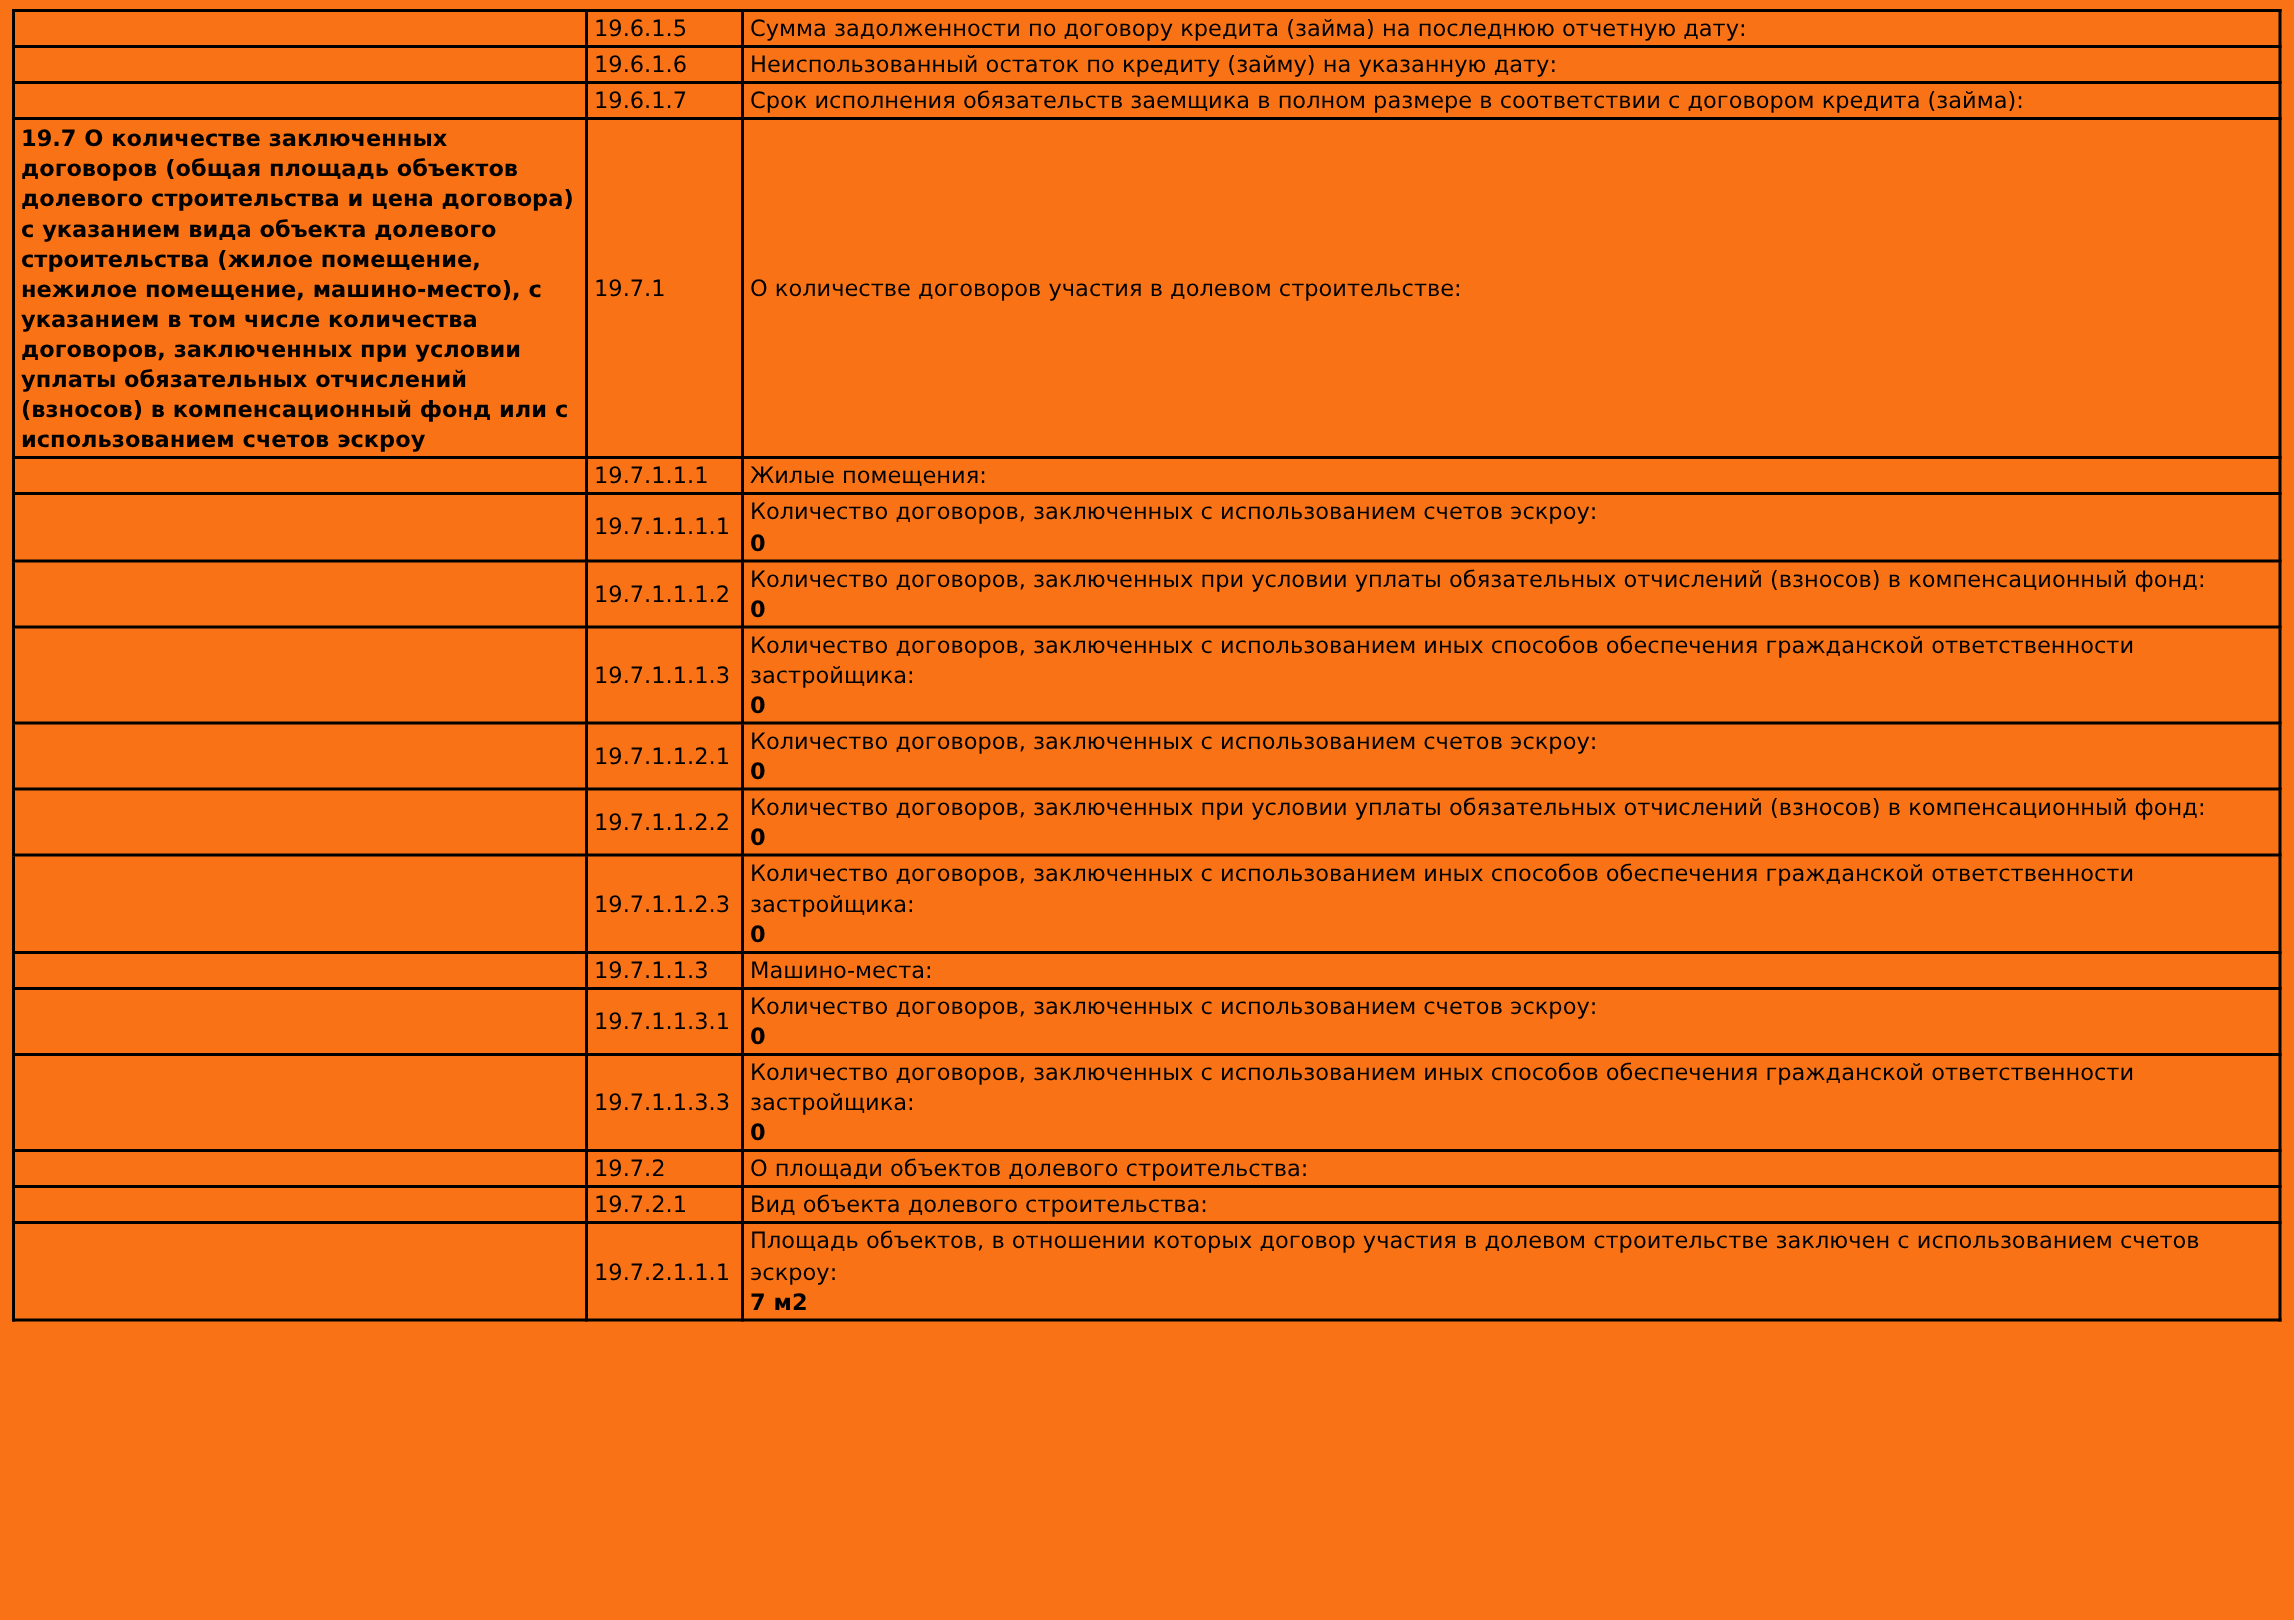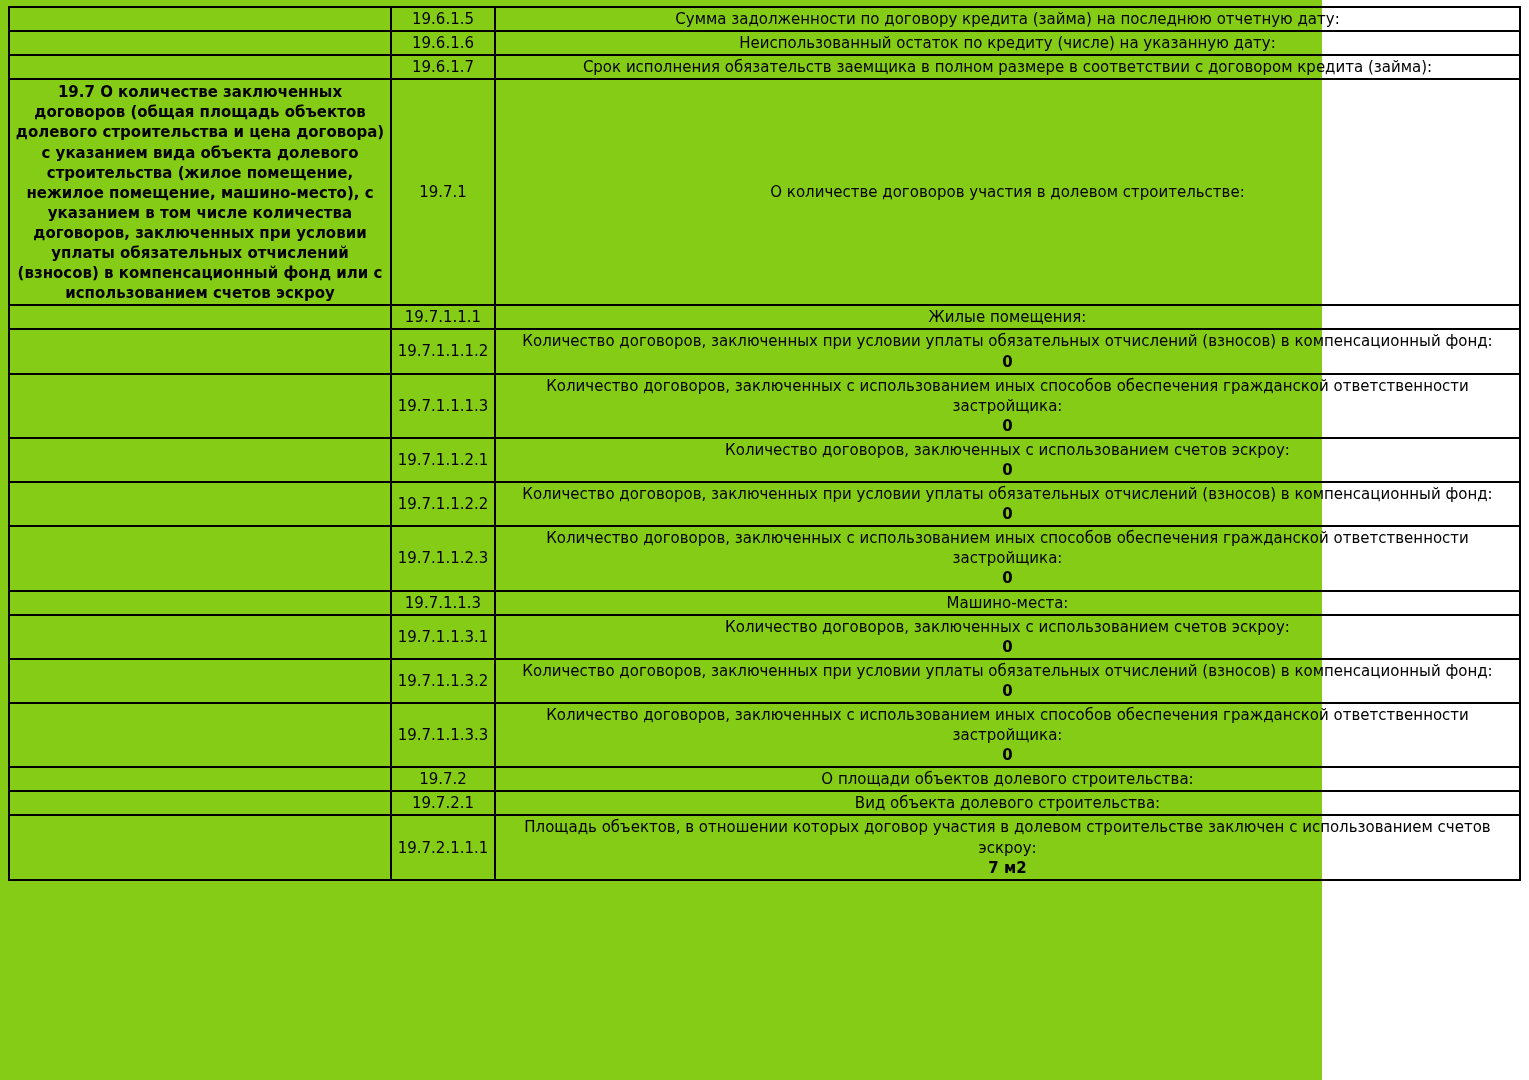--- a/index.html
+++ b/index.html
@@ -5,25 +5,24 @@
   * { box-sizing: border-box; }
   html, body {
     margin: 0;
     padding: 0;
     background: #ffffff;
     color: #000000;
     font-family: "DejaVu Sans", "Liberation Sans", sans-serif;
     font-size: 15px;
   }
   .page {
-    width: 1322px;
+    width: 1529px;
     min-height: 1080px;
     padding: 6px 8px;
-    background: #84cc16;
-    text-align: center;
+    background: #f97316;
   }
   table.decl {
     border-collapse: collapse;
     width: 1513px;
     table-layout: fixed;
   }
   table.decl td {
     border: 2px solid #000000;
     padding: 1px 4px;
     vertical-align: middle;
@@ -56,21 +55,21 @@
         <td class="code-cell"><span>19.6.1.5</span></td>
         <td class="text-cell">
           <div>Сумма задолженности по договору кредита (займа) на последнюю отчетную дату:</div>
         </td>
       </tr>
 
       <tr>
         <td class="left-cell"></td>
         <td class="code-cell"><span>19.6.1.6</span></td>
         <td class="text-cell">
-          <div>Неиспользованный остаток по кредиту (числе) на указанную дату:</div>
+          <div>Неиспользованный остаток по кредиту (займу) на указанную дату:</div>
         </td>
       </tr>
 
       <tr>
         <td class="left-cell"></td>
         <td class="code-cell"><span>19.6.1.7</span></td>
         <td class="text-cell">
           <div>Срок исполнения обязательств заемщика в полном размере в соответствии с договором кредита (займа):</div>
         </td>
       </tr>
@@ -87,20 +86,28 @@
 
 
       <tr>
         <td class="left-cell"></td>
         <td class="code-cell"><span>19.7.1.1.1</span></td>
         <td class="text-cell">
           <div>Жилые помещения:</div>
         </td>
       </tr>
 
+      <tr>
+        <td class="left-cell"></td>
+        <td class="code-cell"><span>19.7.1.1.1.1</span></td>
+        <td class="text-cell">
+          <div>Количество договоров, заключенных с использованием счетов эскроу:</div>
+          <div class="val">0</div>
+        </td>
+      </tr>
 
       <tr>
         <td class="left-cell"></td>
         <td class="code-cell"><span>19.7.1.1.1.2</span></td>
         <td class="text-cell">
           <div>Количество договоров, заключенных при условии уплаты обязательных отчислений (взносов) в компенсационный фонд:</div>
           <div class="val">0</div>
         </td>
       </tr>
 
@@ -151,28 +158,20 @@
 
       <tr>
         <td class="left-cell"></td>
         <td class="code-cell"><span>19.7.1.1.3.1</span></td>
         <td class="text-cell">
           <div>Количество договоров, заключенных с использованием счетов эскроу:</div>
           <div class="val">0</div>
         </td>
       </tr>
 
-      <tr>
-        <td class="left-cell"></td>
-        <td class="code-cell"><span>19.7.1.1.3.2</span></td>
-        <td class="text-cell">
-          <div>Количество договоров, заключенных при условии уплаты обязательных отчислений (взносов) в компенсационный фонд:</div>
-          <div class="val">0</div>
-        </td>
-      </tr>
 
       <tr>
         <td class="left-cell"></td>
         <td class="code-cell"><span>19.7.1.1.3.3</span></td>
         <td class="text-cell">
           <div>Количество договоров, заключенных с использованием иных способов обеспечения гражданской ответственности застройщика:</div>
           <div class="val">0</div>
         </td>
       </tr>
 

